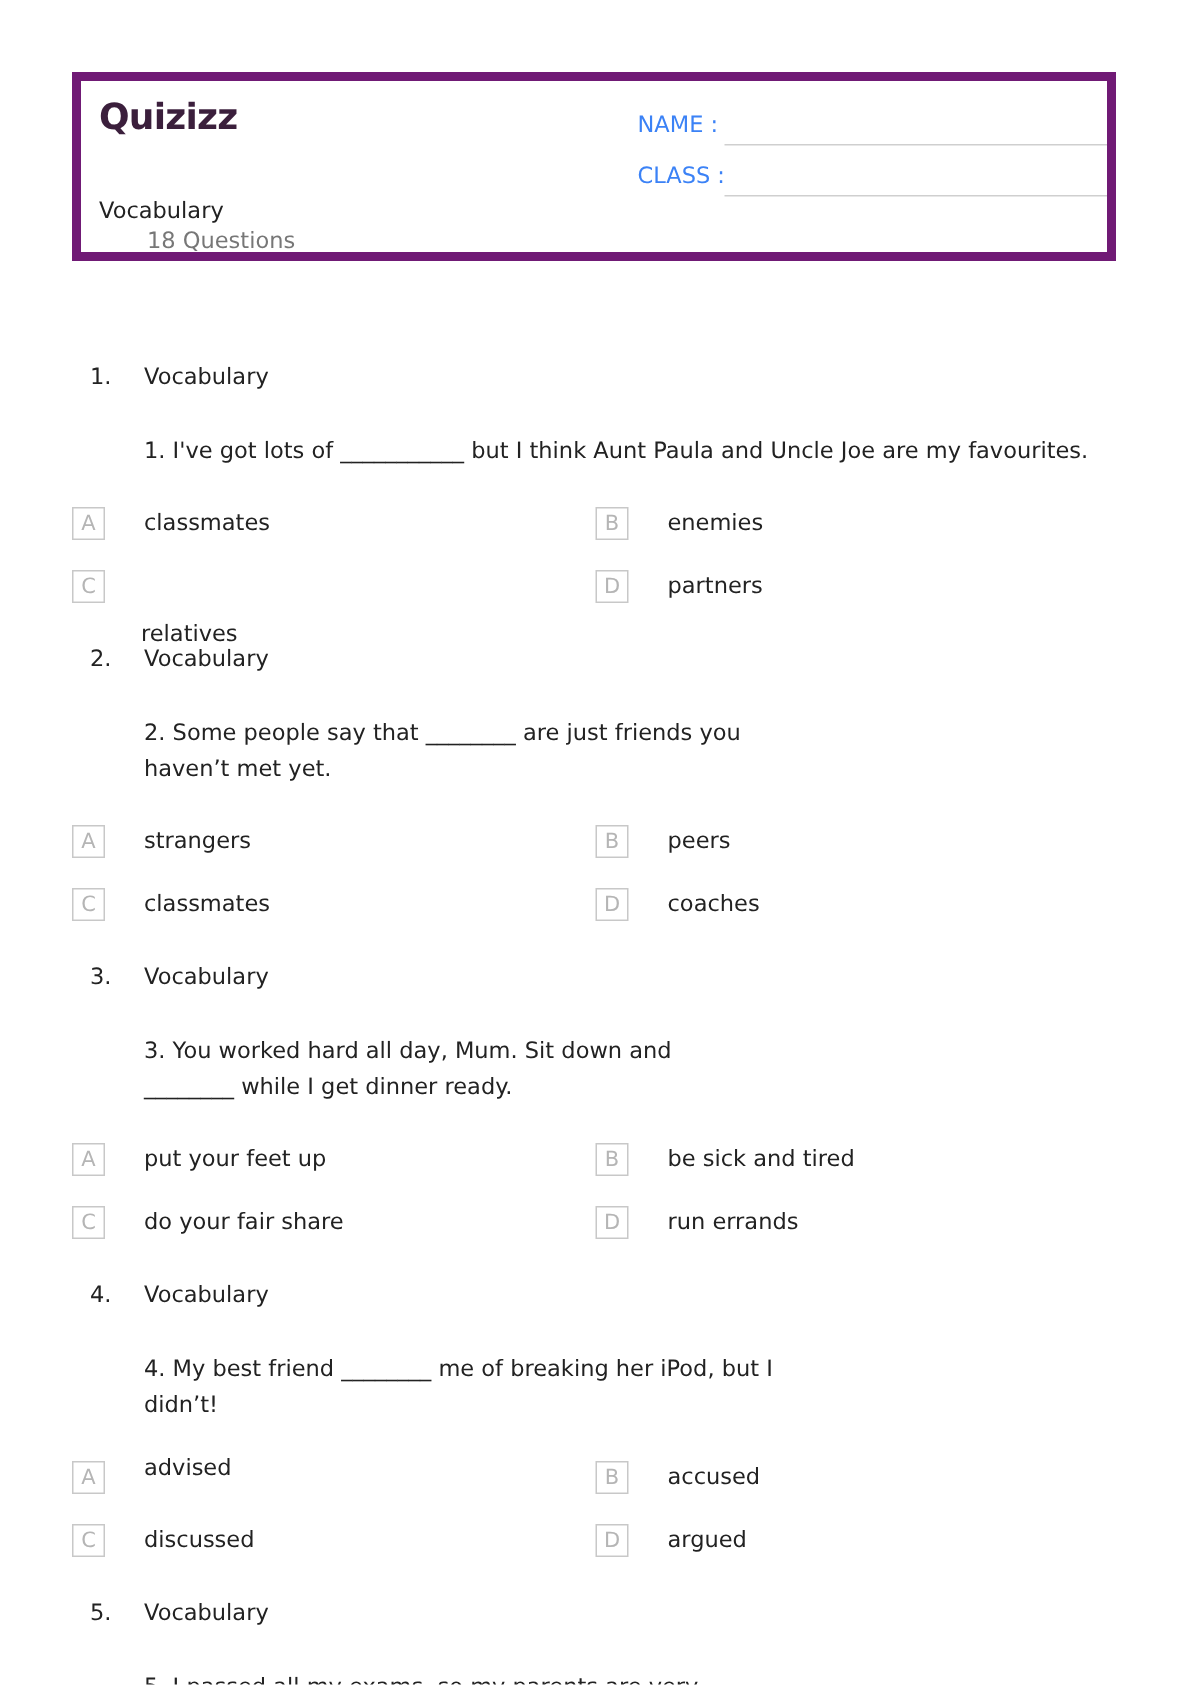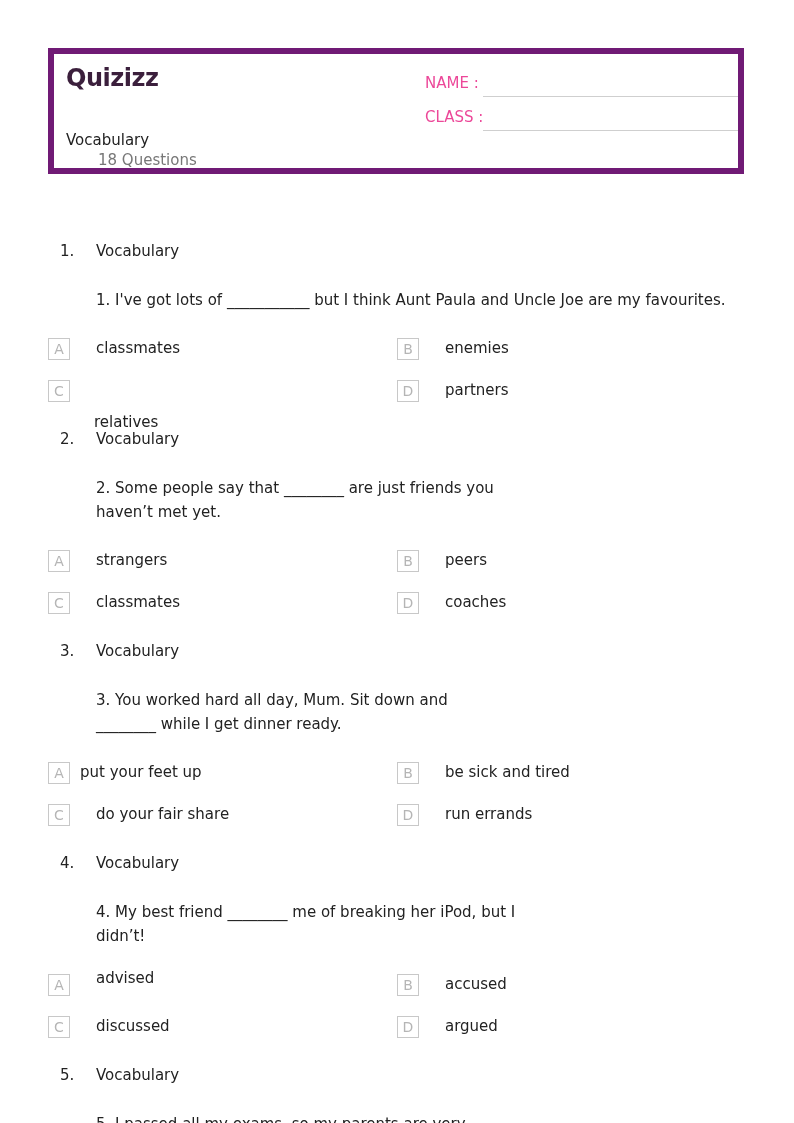--- a/index.html
+++ b/index.html
@@ -12,21 +12,21 @@
       border: 6px solid #701a75; box-sizing: border-box;
     }
     .logo {
       position: absolute; left: 12px; top: 10px;
       font-family: "DejaVu Sans", sans-serif; font-weight: bold;
       font-size: 24px; letter-spacing: -0.5px; color: #3b1f3c;
     }
     .ws-title { position: absolute; left: 12px; top: 77px; font-size: 15px; color: #222; }
     .ws-count { position: absolute; left: 12px; top: 97px; font-size: 15px; color: #777; margin-left: 32px; }
     .field { position: absolute; left: 371px; height: 24px; width: 313px; }
-    .field .flabel { position: absolute; left: 0; top: 0; font-size: 15px; color: #ec4899; white-space: pre; }
+    .field .flabel { position: absolute; left: 0; top: 0; font-size: 15px; color: #3b82f6; white-space: pre; }
     .field .fline { position: absolute; left: 58px; right: 0; top: 22px; border-bottom: 1px solid #cfcfcf; }
     .q-num { position: absolute; left: 60px; font-size: 15px; color: #222; }
     .q-title { position: absolute; left: 96px; font-size: 15px; color: #222; }
     .q-text { position: absolute; left: 96px; width: 640px; font-size: 15px; line-height: 24px; color: #222; }
     .q-text.narrow { width: 400px; }
     .opt-box {
       position: absolute; width: 22px; height: 22px; border: 1px solid #c8c8c8;
       box-sizing: border-box; font-size: 14px; color: #b5b5b5;
       display: flex; align-items: center; justify-content: center;
     }
@@ -76,21 +76,21 @@
   <div class="opt-text" style="left:96px;top:593px;">classmates</div>
   <div class="opt-box" style="left:397px;top:592px;">D</div>
   <div class="opt-text" style="left:445px;top:593px;">coaches</div>
 </div>
 
 <div>
   <div class="q-num" style="top:642px;">3.</div>
   <div class="q-title" style="top:642px;">Vocabulary</div>
   <div class="q-text narrow" style="top:688px;width:410px;">3. You worked hard all day, Mum. Sit down and ________ while I get dinner ready.</div>
   <div class="opt-box" style="left:48px;top:762px;">A</div>
-  <div class="opt-text" style="left:80px;top:763px;">put your feet up</div>
+  <div class="opt-text" style="left:96px;top:763px;">put your feet up</div>
   <div class="opt-box" style="left:397px;top:762px;">B</div>
   <div class="opt-text" style="left:445px;top:763px;">be sick and tired</div>
   <div class="opt-box" style="left:48px;top:804px;">C</div>
   <div class="opt-text" style="left:96px;top:805px;">do your fair share</div>
   <div class="opt-box" style="left:397px;top:804px;">D</div>
   <div class="opt-text" style="left:445px;top:805px;">run errands</div>
 </div>
 
 <div>
   <div class="q-num" style="top:854px;">4.</div>

